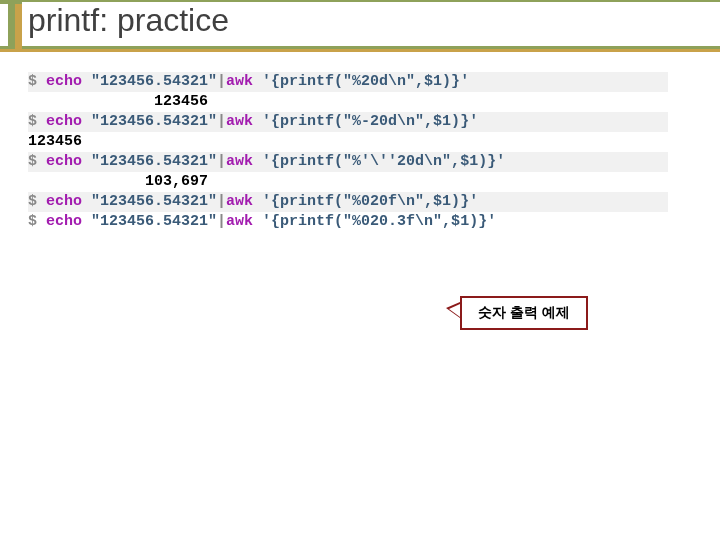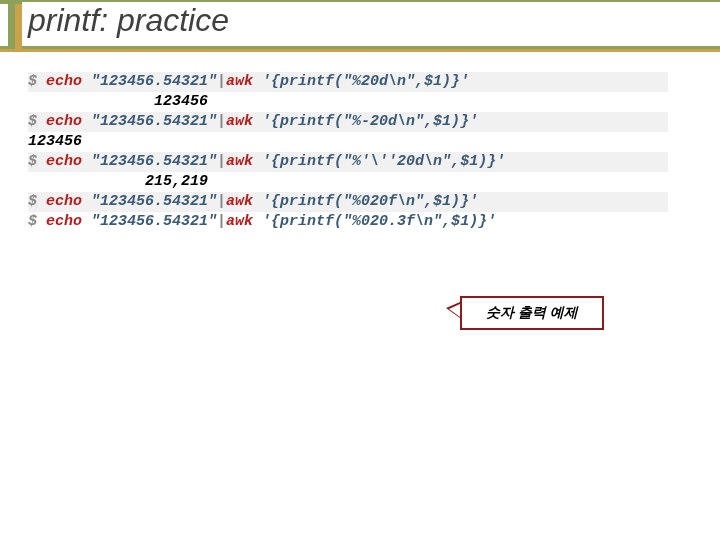--- a/index.html
+++ b/index.html
@@ -1,37 +1,37 @@
 <!DOCTYPE html>
 <html><head>
 <meta charset="utf-8">
 <style>
   html,body{margin:0;padding:0;width:720px;height:540px;background:#fff;font-family:Arial,Helvetica,sans-serif;}
-  .slide{position:relative;width:720px;height:480px;font-style:italic;}
+  .slide{position:relative;width:720px;height:480px;}
   
   .hbar-top{position:absolute;left:0;top:0;width:720px;height:2px;background:#8ea15a;}
   .hbar-green{position:absolute;left:0;top:46px;width:720px;height:3px;background:#8ea15a;}
   .hbar-gold {position:absolute;left:0;top:49px;width:720px;height:3px;background:#c9a24a;}
   .vbar-green{position:absolute;left:8px;top:0;width:7px;height:52px;background:#8ea15a;}
   .vbar-gold {position:absolute;left:15px;top:0;width:7px;height:52px;background:#c9a24a;}
   .hstub-top{position:absolute;left:0;top:0;width:22px;height:4px;background:#8ea15a;}
   .hstub-bot{position:absolute;left:0;top:49px;width:22px;height:3px;background:#c9a24a;}
   .title{position:absolute;left:28px;top:2px;font-size:32px;font-weight:400;color:#404040;}
   
   .code{position:absolute;left:28px;top:72px;width:640px;font-family:Consolas,"Courier New",monospace;font-size:15px;line-height:20px;color:#000;font-weight:700;}
   .code .row{display:flex;white-space:pre;}
   .code .row:nth-child(odd){background:#f1f1f1;}
   .code .row:nth-child(even){background:#fff;}
   .p{color:#888;}         
-  .k{color:#b91c1c;}      
+  .k{color:#a21caf;}      
   .s{color:#3a5a78;}      
   
   .callout{position:absolute;left:460px;top:296px;}
   .call-box{position:relative;border:2px solid #8b1a1a;background:#fff;
-            padding:6px 24px;font-size:14px;font-weight:700;color:#000;
+            padding:6px 16px;font-size:14px;font-weight:700;color:#000;
             font-family:"Malgun Gothic","Apple SD Gothic Neo",sans-serif;}
   .call-tail{position:absolute;left:-14px;top:6px;width:0;height:0;
              border-right:14px solid #8b1a1a;border-top:6px solid transparent;
              border-bottom:10px solid transparent;}
   .call-tail::after{content:"";position:absolute;left:3px;top:-4px;width:0;height:0;
              border-right:11px solid #fff;border-top:5px solid transparent;
              border-bottom:8px solid transparent;}
 </style>
 </head>
 <body>
@@ -47,21 +47,21 @@
   <div class="hstub-bot"></div>
 
   <div class="title">printf: practice</div>
 
   <div class="code" id="code">
       <div class="row"><span class="p">$ </span><span class="k">echo </span><span class="s">"123456.54321"</span><span class="p">|</span><span class="k">awk </span><span class="s">'{printf("%20d\n",$1)}'</span></div>
       <div class="row">              123456</div>
       <div class="row"><span class="p">$ </span><span class="k">echo </span><span class="s">"123456.54321"</span><span class="p">|</span><span class="k">awk </span><span class="s">'{printf("%-20d\n",$1)}'</span></div>
       <div class="row">123456</div>
       <div class="row"><span class="p">$ </span><span class="k">echo </span><span class="s">"123456.54321"</span><span class="p">|</span><span class="k">awk </span><span class="s">'{printf("%'\''20d\n",$1)}'</span></div>
-      <div class="row">             215,219</div>
+      <div class="row">             103,697</div>
       <div class="row"><span class="p">$ </span><span class="k">echo </span><span class="s">"123456.54321"</span><span class="p">|</span><span class="k">awk </span><span class="s">'{printf("%020f\n",$1)}'</span></div>
       <div class="row"><span class="p">$ </span><span class="k">echo </span><span class="s">"123456.54321"</span><span class="p">|</span><span class="k">awk </span><span class="s">'{printf("%020.3f\n",$1)}'</span></div>
     </div>
 
   <div class="callout">
     <div class="call-tail"></div>
     <div class="call-box">숫자 출력 예제</div>
   </div>
 
 </div>

